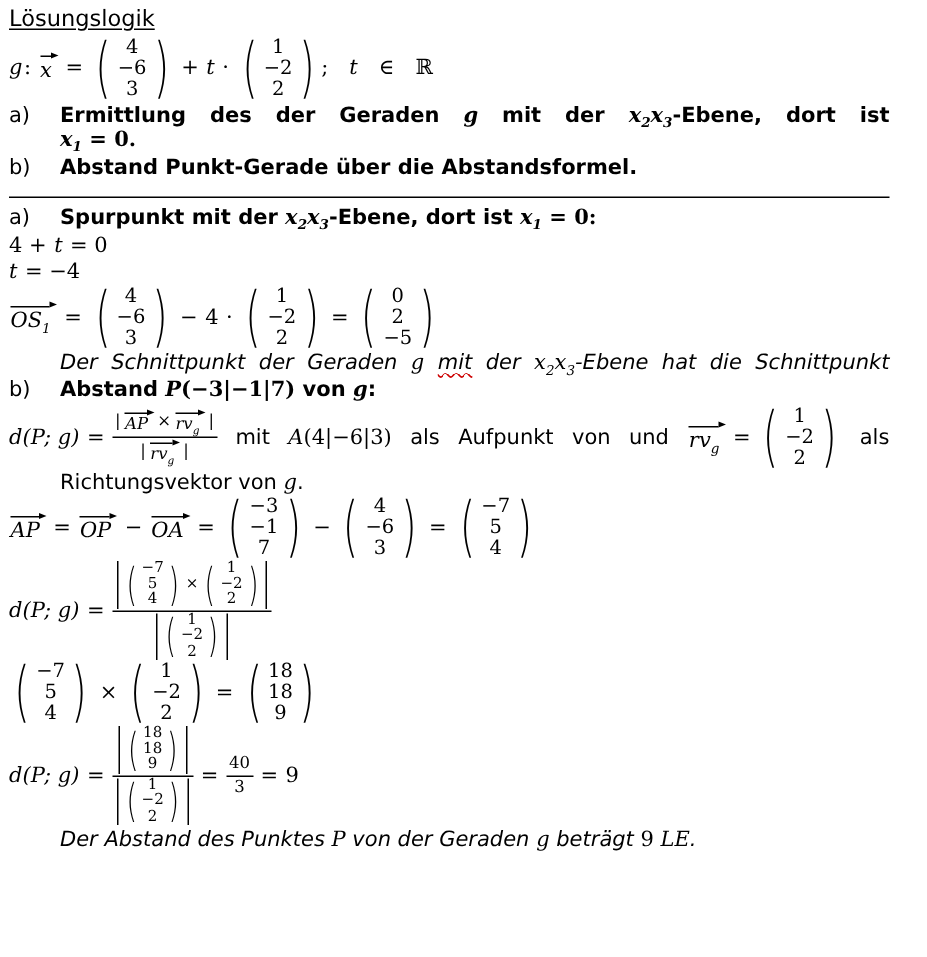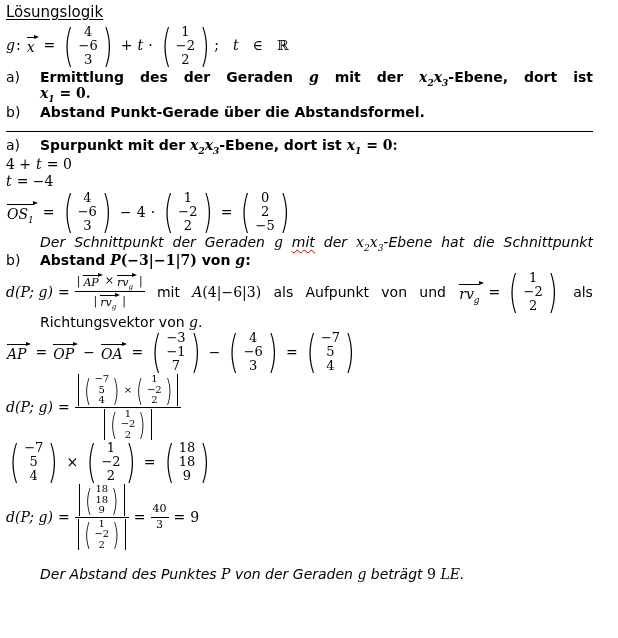--- a/index.html
+++ b/index.html
@@ -400,21 +400,21 @@
     <span>=</span>
     <span class="frac fsm">
         <span class="fn">40</span>
         <span class="fline"></span>
         <span class="fd" style="border:none">3</span>
       </span>
     <span>=</span>
     <span class="mr">9</span>
   </div>
 
-  <div class="ind it" style="margin-top:16px;">
+  <div class="ind it" style="margin-top:2px;">
     <span>Der Abstand des Punktes</span>
     <span class="mi">P</span>
     <span>von der Geraden</span>
     <span class="mi">g</span>
     <span>beträgt</span>
     <span class="mr">9</span>
     <span><span class="mi">LE</span><span>.</span></span>
   </div>
 
 </div>

